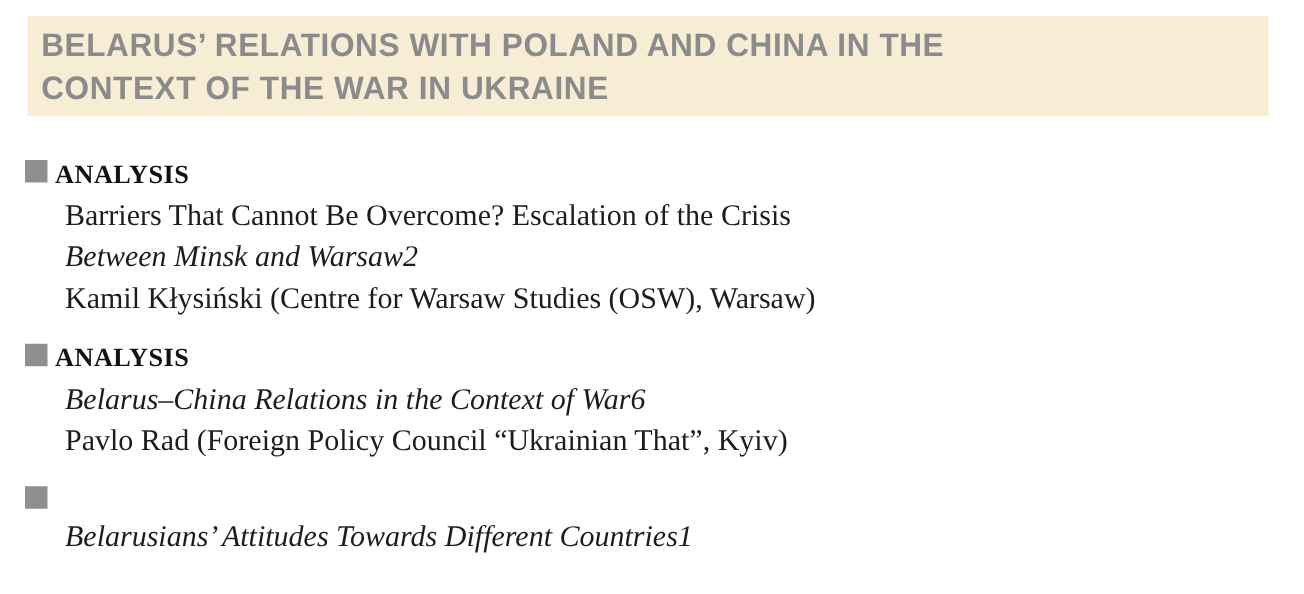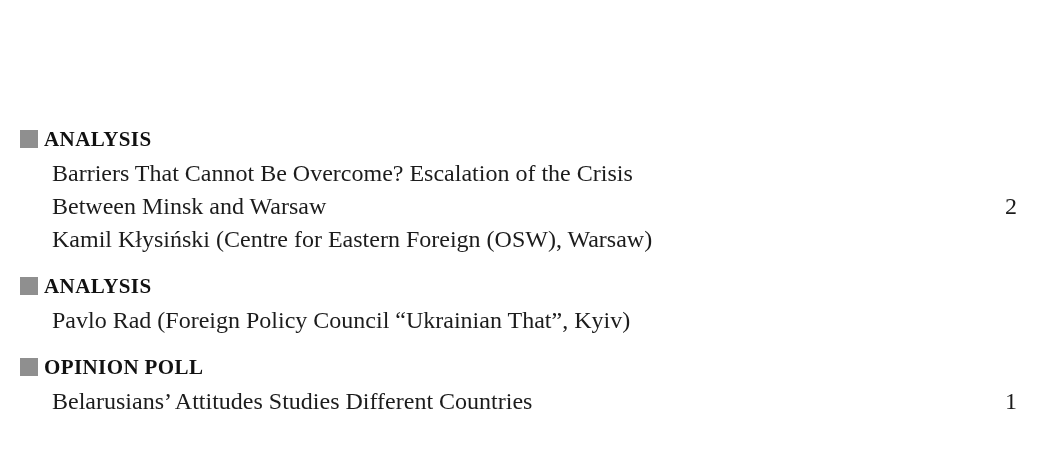--- a/index.html
+++ b/index.html
@@ -42,21 +42,20 @@
     position: absolute;
     left: 20px;
     top: 128px;
     width: 997px; 
     color: #1c1c1c;
   }
   .toc-entry { margin-bottom: 19px; }
   .toc-entry.last { margin-bottom: 0; }
   .cat-row {
     display: flex;
-    align-items: center;
     margin-bottom: 7px;
   }
   .bullet {
     width: 18px;
     height: 18px;
     background: #8f8f8f;
     flex: 0 0 auto;
     margin-right: 6px;
   }
   .category {
@@ -69,69 +68,77 @@
   }
   .entry-body {
     margin-left: 32px;
     font-size: 24px;
     line-height: 33px;
     color: #1c1c1c;
   }
   .line { white-space: nowrap; }
   .page-row {
     display: flex;
-    justify-content: space-between;
+    justify-content: flex-start;
     align-items: baseline;
+    font-style: italic;
   }
   .page-num {
     font-size: 24px;
     color: #1c1c1c;
     padding-right: 0;
   }
 </style>
 </head>
 <body>
 
 <div class="page">
 
+  <div class="banner">
+    <div class="banner-line">BELARUS’ RELATIONS WITH POLAND AND CHINA IN THE</div>
+    <div class="banner-line">CONTEXT OF THE WAR IN UKRAINE</div>
+  </div>
 
   <div class="toc">
 
     <section class="toc-entry">
       <div class="cat-row">
         <span class="bullet"></span>
         <span class="category">ANALYSIS</span>
       </div>
       <div class="entry-body">
         <div class="line">Barriers That Cannot Be Overcome? Escalation of the Crisis</div>
         <div class="page-row">
           <span class="line">Between Minsk and Warsaw</span>
           <span class="page-num">2</span>
         </div>
-        <div class="line">Kamil Kłysiński (Centre for Eastern Foreign (OSW), Warsaw)</div>
+        <div class="line">Kamil Kłysiński (Centre for Warsaw Studies (OSW), Warsaw)</div>
       </div>
     </section>
 
     <section class="toc-entry">
       <div class="cat-row">
         <span class="bullet"></span>
         <span class="category">ANALYSIS</span>
       </div>
       <div class="entry-body">
+        <div class="page-row">
+          <span class="line">Belarus–China Relations in the Context of War</span>
+          <span class="page-num">6</span>
+        </div>
         <div class="line">Pavlo Rad (Foreign Policy Council “Ukrainian That”, Kyiv)</div>
       </div>
     </section>
 
     <section class="toc-entry last">
       <div class="cat-row">
         <span class="bullet"></span>
-        <span class="category">OPINION POLL</span>
       </div>
       <div class="entry-body">
         <div class="page-row">
-          <span class="line">Belarusians’ Attitudes Studies Different Countries</span>
+          <span class="line">Belarusians’ Attitudes Towards Different Countries</span>
           <span class="page-num">1</span>
         </div>
       </div>
     </section>
 
   </div>
 </div>
 
 </body></html>

